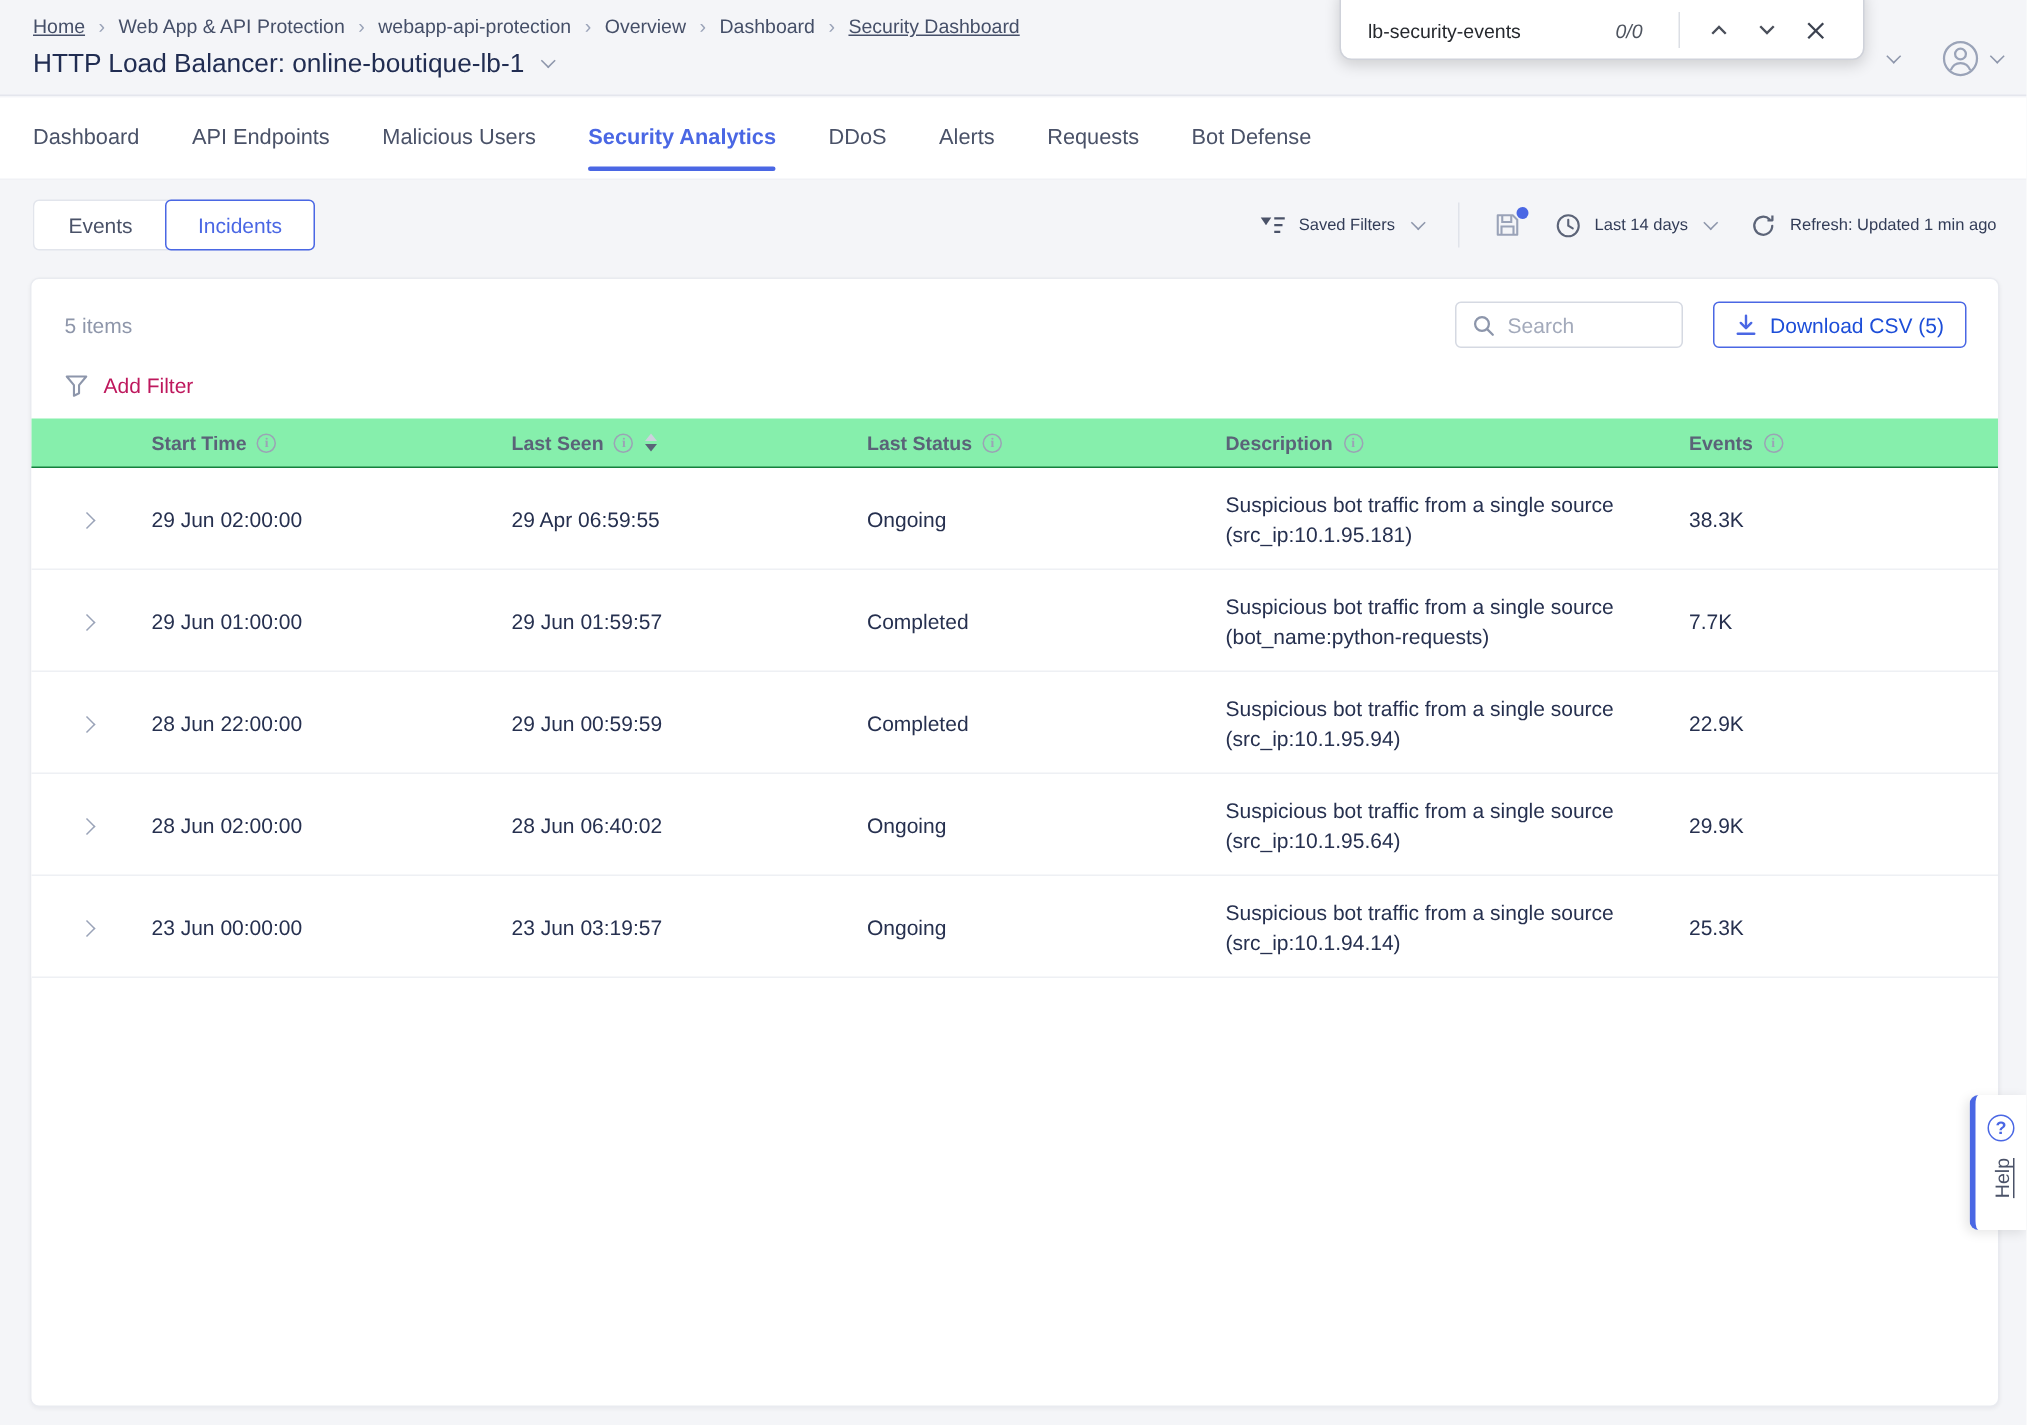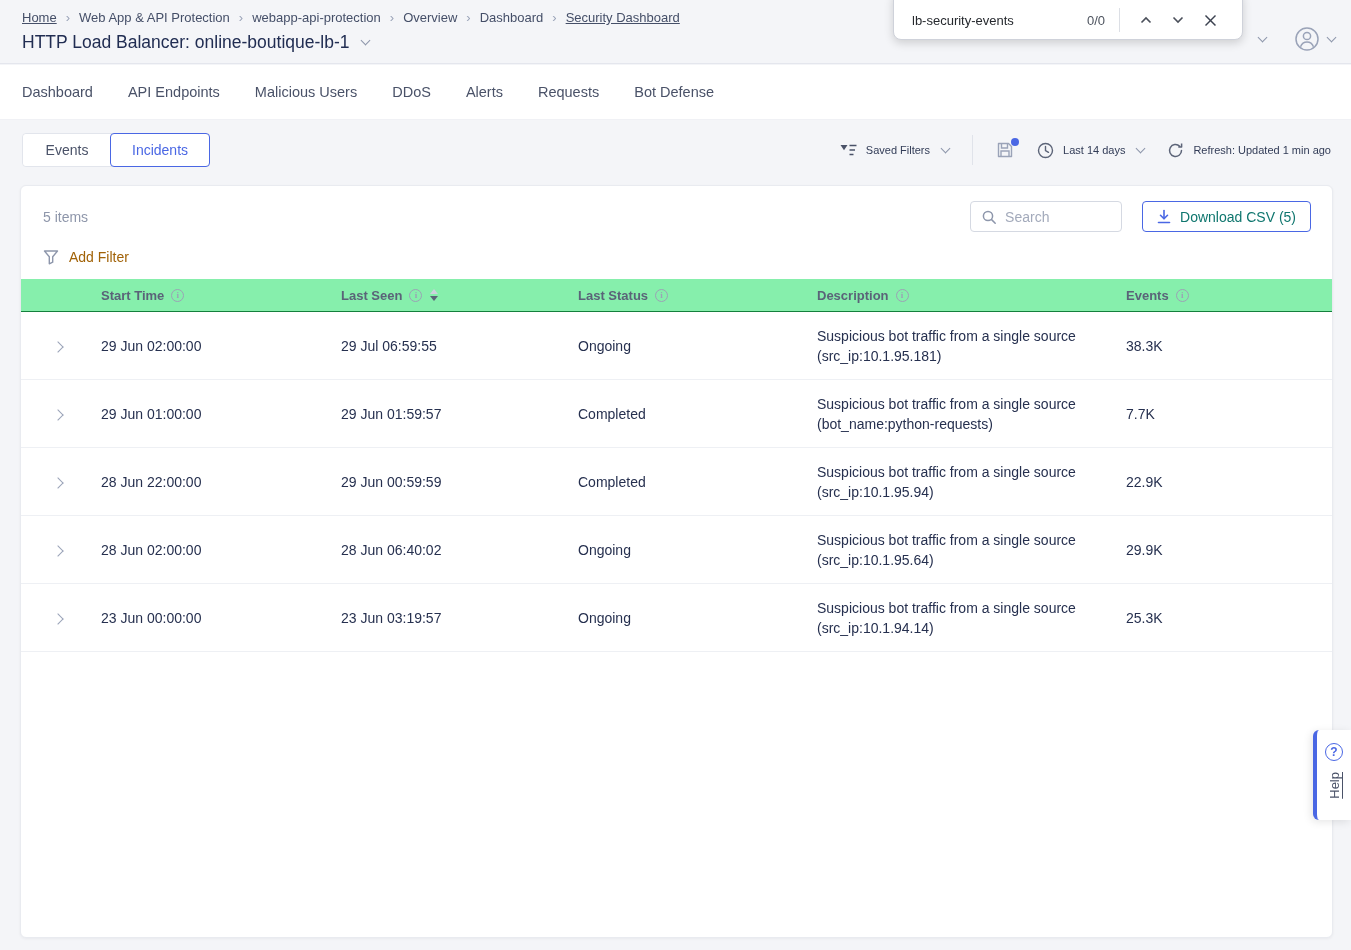--- a/index.html
+++ b/index.html
@@ -18,21 +18,21 @@
   .title-row { display:flex; align-items:center; gap:12px; margin-top:7px; }
   .page-title { font-size:17.5px; font-weight:500; color:#212d52; }
   .chev { display:inline-block; width:7px; height:7px; border-right:1.6px solid #8d96ab; border-bottom:1.6px solid #8d96ab; transform:rotate(45deg); margin-top:-4px; cursor:pointer; }
   .hdr-right { position:absolute; top:26px; right:16px; display:flex; align-items:center; }
   .hdr-right .chev.small { margin-right:28px; }
   .avatar-wrap { display:flex; align-items:center; gap:8px; cursor:pointer; }
 
   
   .findbar { position:absolute; top:-9px; left:893px; width:350px; height:49px; background:#fff; border:1px solid #cfd2da; border-radius:8px; box-shadow:0 3px 10px rgba(0,0,0,.16); z-index:10; display:flex; align-items:center; padding:9px 16px 0 18px; }
   .find-query { font-size:13px; color:#26292e; flex:1; }
-  .find-count { font-size:13px; color:#4e545f; margin-right:14px; }
+  .find-count { font-size:13px; color:#4e545f; margin-right:24px;font-style:italic; }
   .find-div { width:1px; height:24px; background:#dcdfe5; margin-right:10px; }
   .find-btn { width:32px; height:28px; display:flex; align-items:center; justify-content:center; cursor:pointer; border-radius:4px; }
 
   
   .tabbar { position:absolute; top:65px; left:0; width:100%; height:55px; background:#fff; display:flex; gap:35px; padding:0 22px; border-bottom:1px solid #f0f1f5; z-index:3; }
   .tab { display:flex; align-items:center; font-size:14.5px; color:#4a5268; cursor:pointer; position:relative; white-space:nowrap; }
   .tab.active { color:#4a67e4; font-weight:700; }
   .tab.active::after { content:""; position:absolute; left:0; right:0; bottom:5px; height:3px; background:#4a67e4; border-radius:2px; }
 
   
@@ -48,22 +48,22 @@
   .save-dot { position:absolute; top:-3px; right:-5px; width:8px; height:8px; border-radius:50%; background:#4a67e4; }
 
   
   .card { position:absolute; left:20px; top:185px; width:1313px; height:753px; background:#fff; border:1px solid #e9ebf0; border-radius:6px; box-shadow:0 1px 3px rgba(16,24,40,.05); z-index:2; }
   .card-top { display:flex; justify-content:space-between; align-items:center; padding:15px 21px 0 22px; }
   .items-count { font-size:14px; color:#8e96aa; }
   .card-top-right { display:flex; align-items:center; gap:20px; }
   .search-box { width:152px; height:31px; border:1px solid #d5d9e2; border-radius:4px; display:flex; align-items:center; gap:8px; padding:0 10px; background:#fff; }
   .search-box input { border:none; outline:none; width:100%; font-size:14px; color:#333; font-family:inherit; }
   .search-box input::placeholder { color:#a3aabb; }
-  .download-btn { height:31px; border:1px solid #4a67e4; border-radius:4px; background:#fff; color:#0f766e; font-size:14px; display:flex; align-items:center; gap:9px; padding:0 14px; cursor:pointer; font-family:inherit; }
-  .add-filter { display:flex; align-items:center; gap:10px; margin:17px 0 0 22px; color:#a16207; font-size:14px; cursor:pointer; width:fit-content; }
+  .download-btn { height:31px; border:1px solid #4a67e4; border-radius:4px; background:#fff; color:#1d4ed8; font-size:14px; display:flex; align-items:center; gap:9px; padding:0 14px; cursor:pointer; font-family:inherit; }
+  .add-filter { display:flex; align-items:center; gap:10px; margin:17px 0 0 22px; color:#be185d; font-size:14px; cursor:pointer; width:fit-content; }
 
   
   .tbl { margin-top:14px; }
   .grid-cols { display:grid; grid-template-columns:58px 240px 237px 239px 309px 1fr; padding-left:22px; }
   .thead { height:33px; align-items:center; background:#86efac; border-bottom:1px solid #15803d; }
   .th { font-size:13px; font-weight:700; color:#5a6378; display:flex; align-items:center; gap:7px; }
   .info-icon { width:13px; height:13px; border:1px solid #9ba3b5; border-radius:50%; color:#9ba3b5; display:inline-flex; align-items:center; justify-content:center; font-size:9px; font-family:"Liberation Serif",serif; cursor:pointer; flex:none; }
   .info-icon::after { content:"i"; line-height:1; }
   .sort-icon { display:inline-flex; flex-direction:column; gap:2px; margin-left:1px; cursor:pointer; }
   .sort-up { width:0; height:0; border-left:4px solid transparent; border-right:4px solid transparent; border-bottom:5px solid #ccd1dd; }
@@ -165,20 +165,23 @@
       </div>
 
       <div class="tab">
         <span>API Endpoints</span>
       </div>
 
       <div class="tab">
         <span>Malicious Users</span>
       </div>
 
+      <div class="tab active">
+        <span>Security Analytics</span>
+      </div>
 
       <div class="tab">
         <span>DDoS</span>
       </div>
 
       <div class="tab">
         <span>Alerts</span>
       </div>
 
       <div class="tab">
@@ -291,21 +294,21 @@
         </div>
         <div class="th">
           <span>Events</span>
           <span class="info-icon"></span>
         </div>
       </div>
 
         <div class="trow grid-cols">
           <div class="td"><span class="row-chev"></span></div>
           <div class="td">29 Jun 02:00:00</div>
-          <div class="td">29 Jul 06:59:55</div>
+          <div class="td">29 Apr 06:59:55</div>
           <div class="td">Ongoing</div>
           <div class="td desc">Suspicious bot traffic from a single source
 (src_ip:10.1.95.181)</div>
           <div class="td">38.3K</div>
         </div>
 
         <div class="trow grid-cols">
           <div class="td"><span class="row-chev"></span></div>
           <div class="td">29 Jun 01:00:00</div>
           <div class="td">29 Jun 01:59:57</div>

